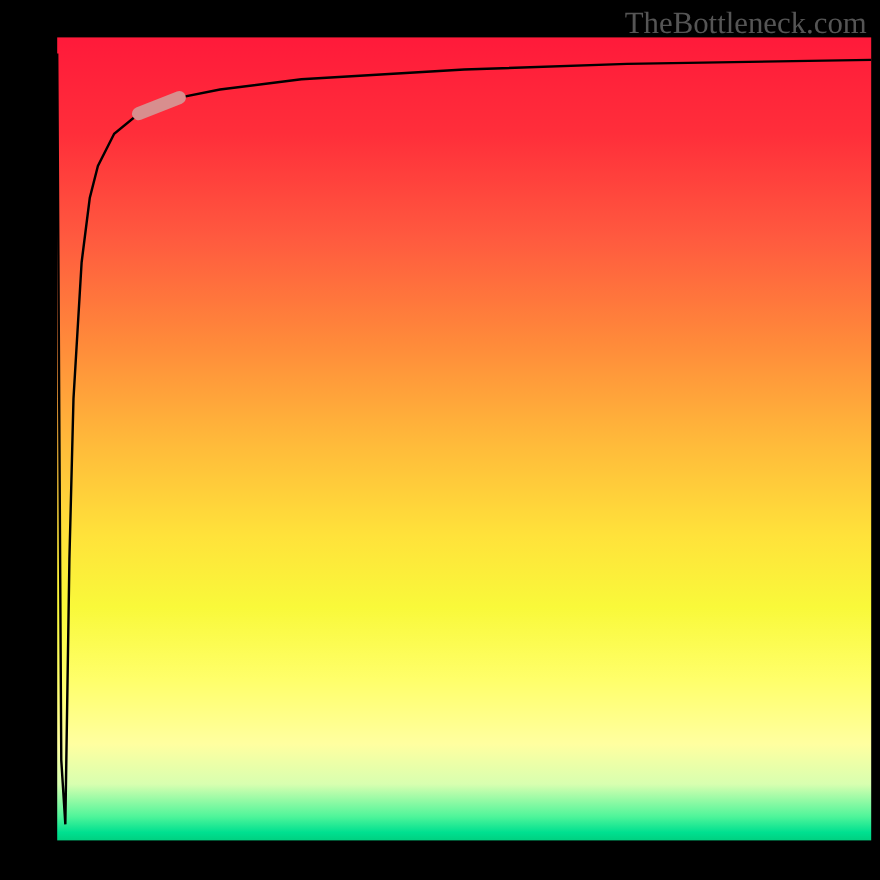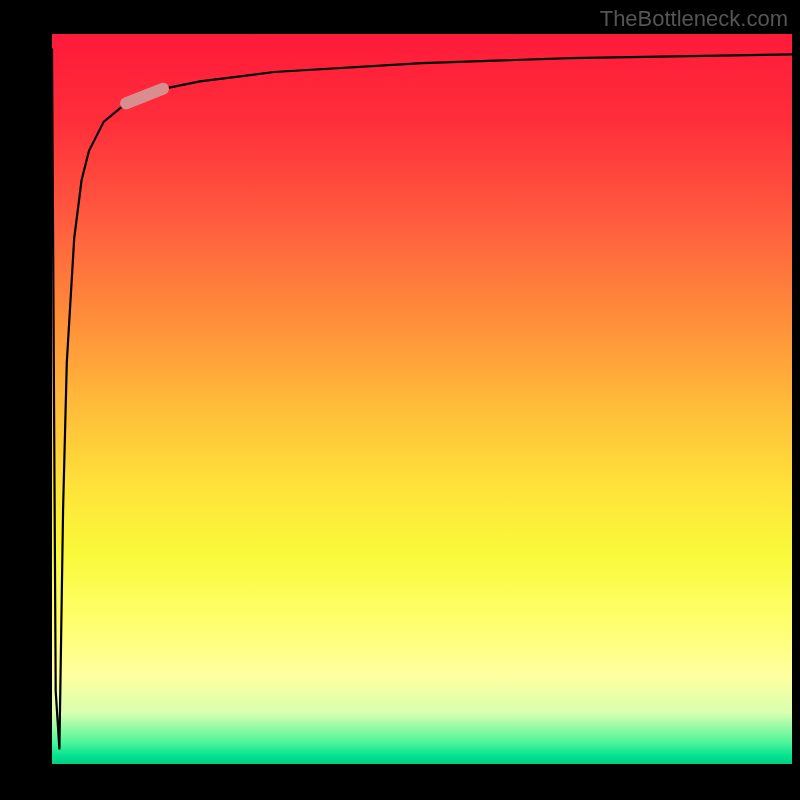--- a/index.html
+++ b/index.html
@@ -9,23 +9,24 @@
     width: 800px;
     height: 800px;
     position: relative;
     font-family: Arial, sans-serif;
   }
   .watermark {
     position: absolute;
     top: 6px;
     right: 12px;
     color: #555;
-    font-size: 22px;
+    font-size: 28px;
     font-weight: normal;
     z-index: 10;
+    font-family: Liberation Serif, serif;
   }
   .plot-area {
     position: absolute;
     left: 52px;
     top: 34px;
     width: 740px;
     height: 730px;
     background: linear-gradient(to bottom,
       #ff1a3a 0%,
       #ff2e3a 12%,

